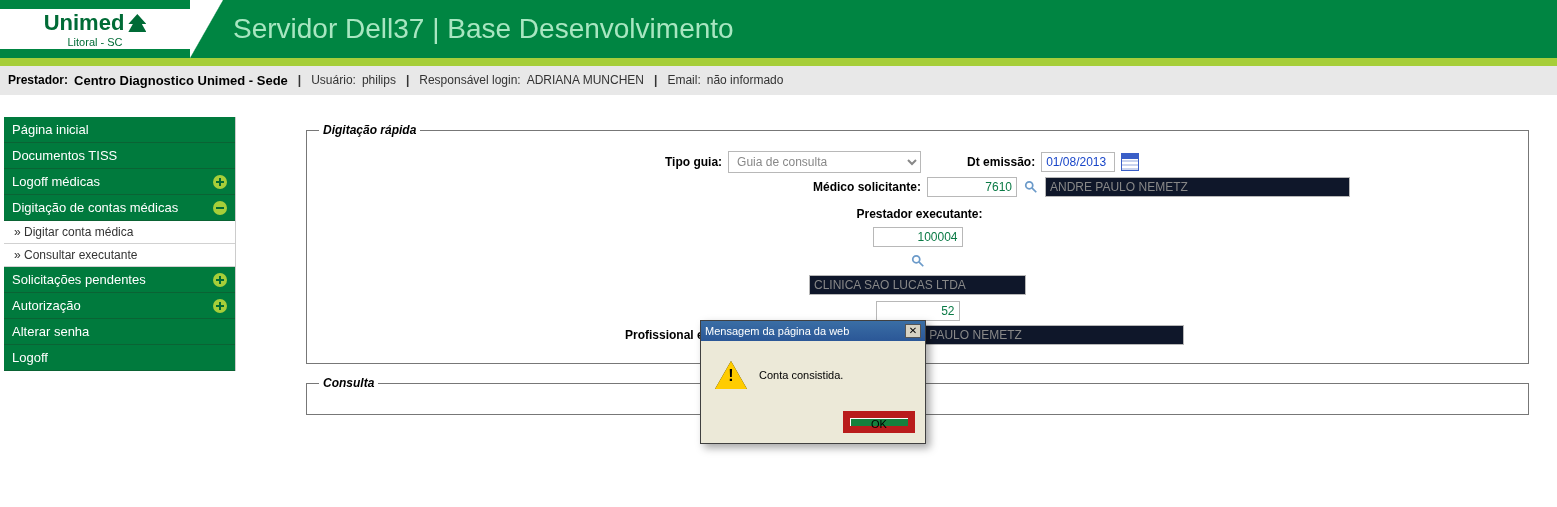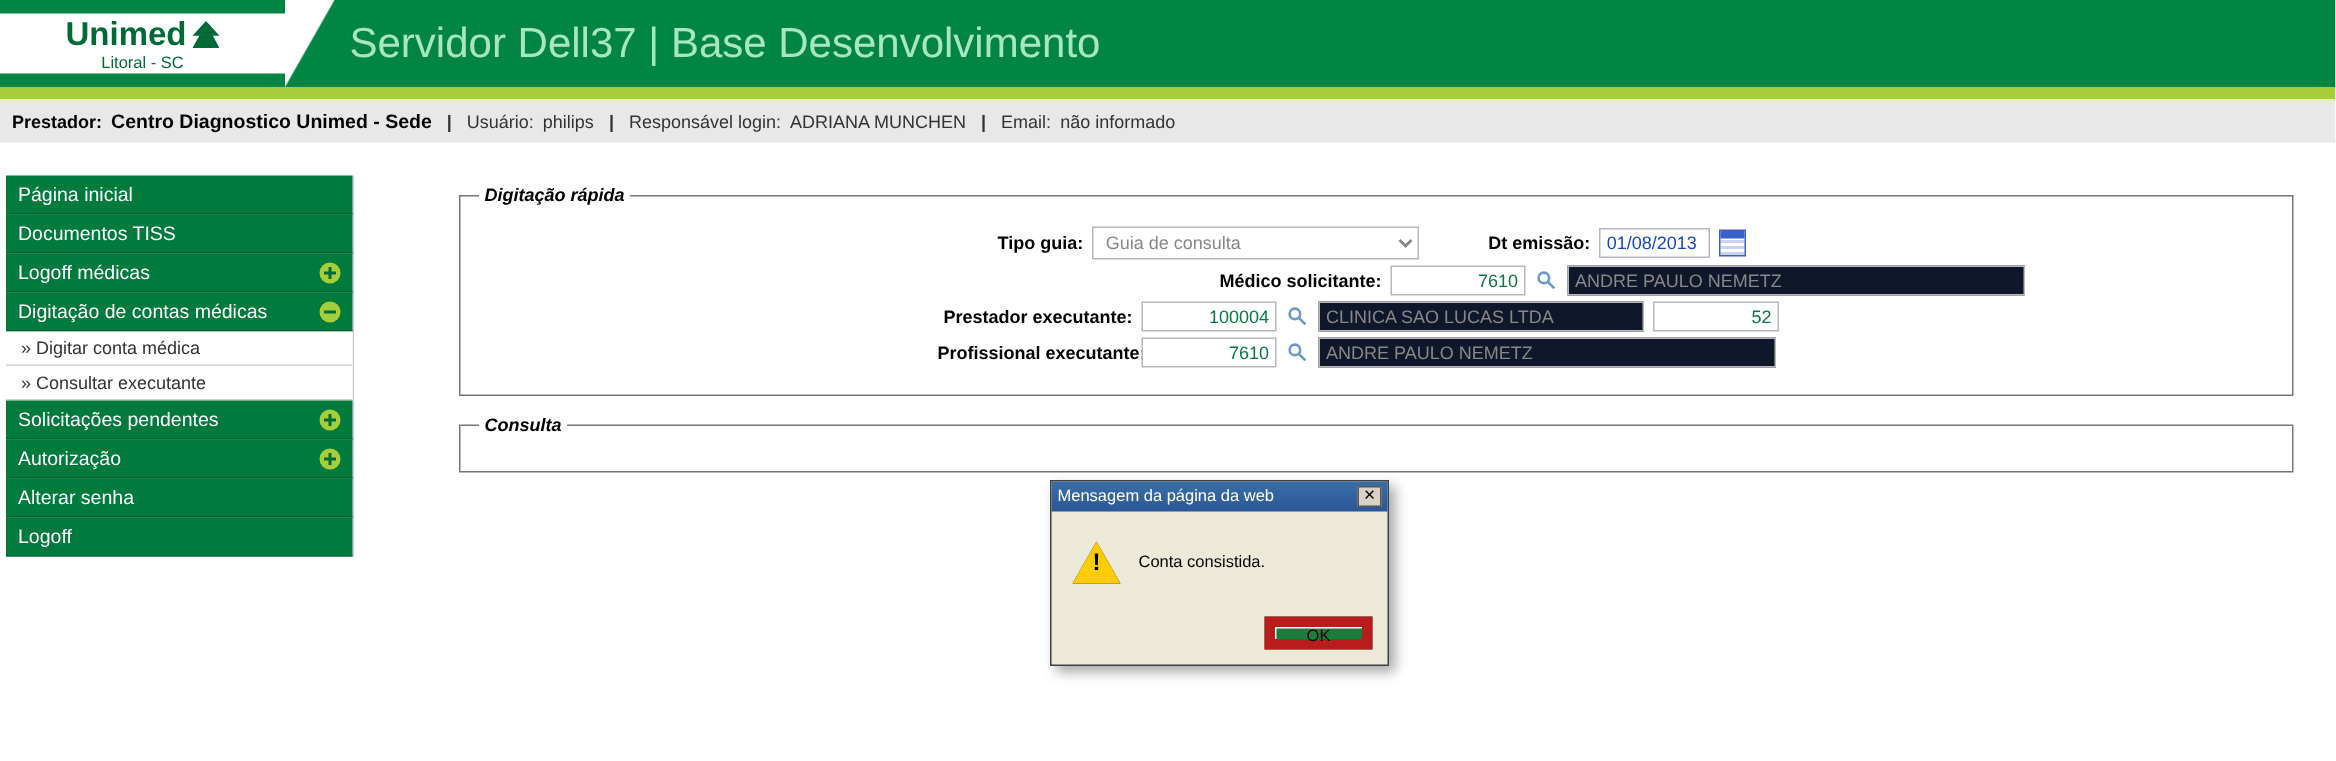--- a/index.html
+++ b/index.html
@@ -61,21 +61,21 @@
   .green-strip {
     height: 8px;
     background: #a6ce39;
   }
   .info-bar {
     background: #e8e8e8;
     padding: 7px 8px;
     font-size: 12px;
     color: #333;
     display: flex;
-    align-items: center;
+    align-items: flex-start;
     gap: 6px;
     flex-wrap: wrap;
   }
   .info-bar .lbl { font-weight: bold; color:#000; }
   .info-bar .bar { color:#333; padding:0 4px; font-weight:bold;}
   .main {
     display: flex;
     align-items: flex-start;
     padding-top: 22px;
   }
@@ -156,21 +156,21 @@
   }
   .txt.code { width: 90px; text-align: right; color:#0a7a45;}
   .txt.desc {
     width: 305px;
     background: #0f172a;
     color: #888;
     text-align: left;
   }
   .txt.small { width: 84px; text-align:right; color:#0a7a45; }
   .txt.date { width: 74px; color:#1946c9; }
-  select.txt { width: 218px; color:#888; background:#fff; height:22px;}
+  select.txt { width: 193px; color:#888; background:#fff; height:22px;}
   .lookup-icon {
     width:16px;height:16px;
     display:inline-flex;align-items:center;justify-content:center;
     cursor:pointer;
   }
   .lookup-icon svg { width:14px;height:14px; }
   .cal-icon {
     width:18px;height:18px;
     display:inline-block;
     border:1px solid #3a5fc8;
@@ -352,21 +352,21 @@
         <input class="txt code" value="7610" style="">
         <span class="lookup-icon">
           <svg viewBox="0 0 16 16">
               <circle cx="6" cy="6" r="4" fill="none" stroke="#6b9ac9" stroke-width="2"></circle>
               <line x1="9" y1="9" x2="14" y2="14" stroke="#6b9ac9" stroke-width="2"></line>
             </svg>
         </span>
         <input class="txt desc" readonly="" value="ANDRE PAULO NEMETZ" style="">
       </div>
 
-      <div class="form-row" style="justify-content:flex-start;">
+      <div class="form-row" style="justify-content:flex-start;flex-direction:column;">
         <div style="width:300px"></div>
         <label style="width:130px">Prestador executante:</label>
         <input class="txt code" value="100004" style="">
         <span class="lookup-icon">
           <svg viewBox="0 0 16 16">
               <circle cx="6" cy="6" r="4" fill="none" stroke="#6b9ac9" stroke-width="2"></circle>
               <line x1="9" y1="9" x2="14" y2="14" stroke="#6b9ac9" stroke-width="2"></line>
             </svg>
         </span>
         <input class="txt desc" style="width: 217px;" readonly="" value="CLINICA SAO LUCAS LTDA">

